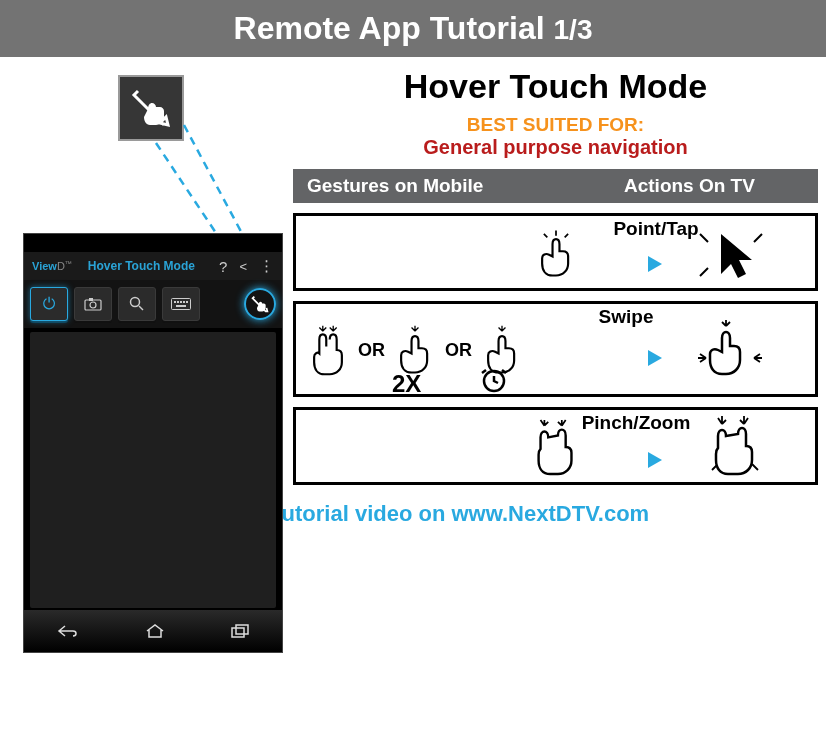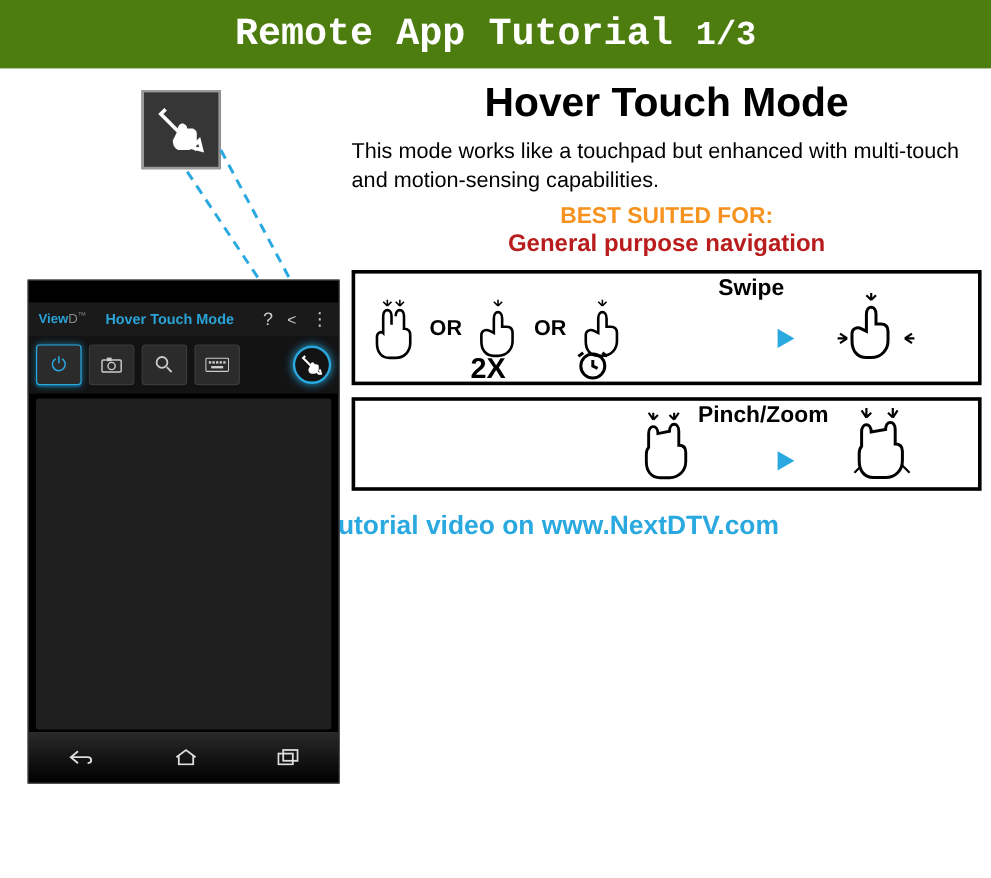--- a/index.html
+++ b/index.html
@@ -1,17 +1,17 @@
 <!DOCTYPE html>
 <html><head>
   <meta charset="utf-8">
   <style>
     * { margin: 0; padding: 0; box-sizing: border-box; }
     body { font-family: 'Century Gothic', 'Futura', Arial, sans-serif; width: 826px; height: 732px; background: #fff; position: relative; }
-    .banner { background: #4d7c0f; color: #fff; text-align: center; padding: 10px 0; font-size: 32px; font-weight: bold; font-family: Liberation Mono, monospace; }
+    .banner { background: #737373; color: #fff; text-align: center; padding: 10px 0; font-size: 32px; font-weight: bold; }
     .banner .page { font-size: 28px; font-weight: bold; }
     .content { display: flex; padding: 10px 8px 0 8px; }
     .left { width: 285px; position: relative; }
     .icon-box { position: absolute; left: 110px; top: 8px; width: 66px; height: 66px; background: #363636; border: 2px solid #9a9a9a; display: flex; align-items: center; justify-content: center; }
     .phone { position: absolute; top: 166px; left: 15px; width: 260px; height: 420px; background: #000; border: 1px solid #444; }
     .phone-status { height: 18px; background: #000; }
     .phone-header { height: 28px; background: #1a1a1a; display: flex; align-items: center; padding: 0 8px; gap: 6px; }
     .phone-logo { color: #2aa3d6; font-size: 11px; font-weight: bold; }
     .phone-logo-d { color: #888; }
     .phone-title { color: #2aa3d6; font-size: 12px; font-weight: bold; flex: 1; margin-left: 10px; }
@@ -127,27 +127,46 @@
               <rect x="1" y="4" width="12" height="9" fill="none" stroke="#ddd" stroke-width="1.5"></rect>
               <rect x="5" y="1" width="12" height="9" fill="none" stroke="#ddd" stroke-width="1.5"></rect>
             </svg>
           </span>
       </div>
     </div>
   </div>
 
   <div class="right">
     <div class="title">Hover Touch Mode</div>
-    <div class="desc">This mode works like a touchpad but enhanced with multi-touch and motion-sensing capabilities.</div>
     <div class="best">
       <div class="best-label">BEST SUITED FOR:</div>
       <div class="best-val">General purpose navigation</div>
     </div>
 
-
+    <div class="table-head">
+      <span class="col1">Gestures on Mobile</span>
+      <span class="col2">Actions On TV</span>
+    </div>
+
+    <div class="row r1">
+      <div style="flex:1; display:flex; justify-content:center;">
+        <svg class="gest" viewBox="0 0 60 60">
+          <path d="M20 12 L16 8 M30 10 L30 4 M40 12 L44 8" stroke="#000" stroke-width="2" fill="none"></path>
+          <path d="M26 20 C26 16 28 14 30 14 C32 14 34 16 34 20 L34 28 L38 28 C42 28 44 30 44 34 L44 42 C44 50 38 56 30 56 L26 56 C18 56 14 50 14 42 L14 36 C14 32 18 30 22 32 L26 34 Z" fill="#fff" stroke="#000" stroke-width="2.5"></path>
+        </svg>
+      </div>
+      <span class="label">Point/Tap</span>
+      <svg style="position:absolute; left:320px; top:36px;" width="48" height="24">
+          <path d="M2 12 L32 12 L32 4 L46 12 L32 20 L32 12" fill="#29a9e0"></path>
+        </svg>
+      <svg style="position:absolute; left:400px; top:8px;" width="70" height="62" viewBox="0 0 70 62">
+        <path d="M12 18 L4 10 M58 18 L66 10 M12 44 L4 52" stroke="#000" stroke-width="2" fill="none"></path>
+        <path d="M25 10 L25 50 L35 40 L42 54 L50 50 L43 36 L56 36 Z" fill="#000"></path>
+      </svg>
+    </div>
 
     <div class="row r2" style="min-height:96px;">
       <svg class="gest" viewBox="0 0 60 60" style="margin-left:-4px;">
         <path d="M24 8 L20 4 M24 8 L28 4 M36 8 L32 4 M36 8 L40 4 M24 8 L24 2 M36 8 L36 2" stroke="#000" stroke-width="1.5" fill="none"></path>
         <path d="M20 18 C20 14 22 12 24 12 C26 12 28 14 28 18 L28 26 M32 18 C32 14 34 12 36 12 C38 12 40 14 40 18 L40 30 C44 30 46 32 46 36 L46 44 C46 52 40 58 32 58 L26 58 C18 58 14 52 14 44 L14 38 C14 34 18 32 20 34 L20 18" fill="#fff" stroke="#000" stroke-width="2.5"></path>
       </svg>
       <span class="or">OR</span>
       <svg class="gest" viewBox="0 0 60 60">
         <path d="M30 8 L26 4 M30 8 L34 4 M30 8 L30 2" stroke="#000" stroke-width="1.5" fill="none"></path>
         <path d="M26 20 C26 16 28 14 30 14 C32 14 34 16 34 20 L34 28 L38 28 C42 28 44 30 44 34 L44 42 C44 50 38 56 30 56 L26 56 C18 56 14 50 14 42 L14 36 C14 32 18 30 22 32 L26 34 Z" fill="#fff" stroke="#000" stroke-width="2.5"></path>

